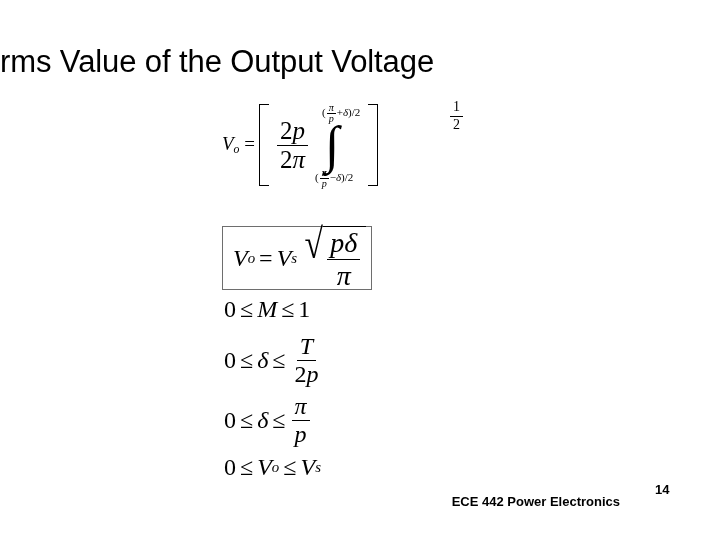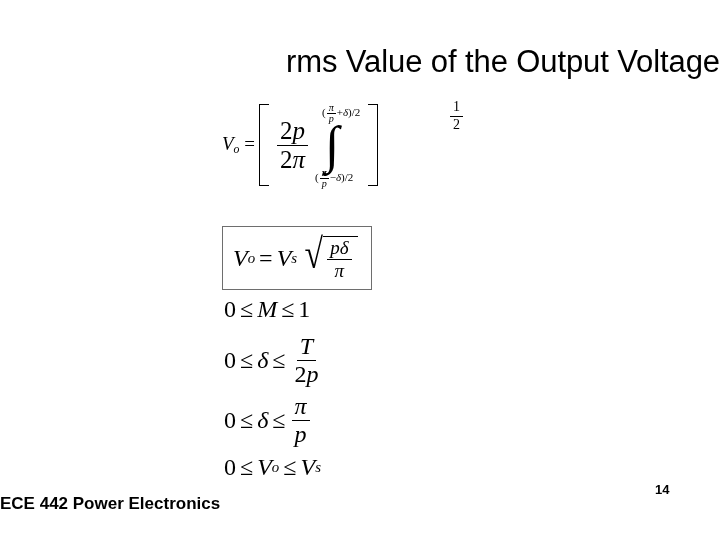--- a/index.html
+++ b/index.html
@@ -15,21 +15,21 @@
     overflow: hidden;
     font-family: "Liberation Sans", sans-serif;
   }
 
   
   #slide-title {
     position: absolute;
     left: 0;
     top: 44px;
     width: 720px;
-    text-align: right;
+    text-align: left;
     font-family: "Liberation Sans", sans-serif;
     font-size: 31px;
     font-weight: 400;
     color: #000000;
     letter-spacing: -0.1px;
     white-space: nowrap;
   }
 
   
   .math {
@@ -206,23 +206,23 @@
   #ineq-2 { top: 394px; }
   #ineq-3 { top: 454px; }
   .le { font-style: normal; margin: 0 4px; }
 
   
   #footer-text {
     position: absolute;
     left: 0;
     top: 494px;
     width: 620px;
-    text-align: left;
+    text-align: right;
     font-family: "Liberation Sans", sans-serif;
-    font-size: 17px;
+    font-size: 13px;
     font-weight: bold;
     color: #000000;
   }
   #footer-page {
     position: absolute;
     left: 655px;
     top: 482px;
     width: 30px;
     text-align: left;
     font-family: "Liberation Sans", sans-serif;
@@ -289,21 +289,21 @@
 
   <div id="eq-boxed" class="math">
     <span>V</span>
       <sub class="msub">o</sub>
     <span class="up" style="margin:0 4px;">=</span>
     <span>V</span>
       <sub class="msub">s</sub>
     <span class="sqrt">
       <span class="sqrt-sign">√</span>
       <span class="sqrt-body">
-        <span class="frac" style="font-size:19px;justify-content:space-between;">
+        <span class="frac" style="font-size:28px;justify-content:space-between;">
           <span class="fnum"><span>p</span><span>δ</span></span>
           <span class="fden">π</span>
         </span>
       </span>
     </span>
   </div>
 
   <div class="ineq math" id="ineq-0">
     <span class="num">0</span>
     <span class="le">≤</span>

